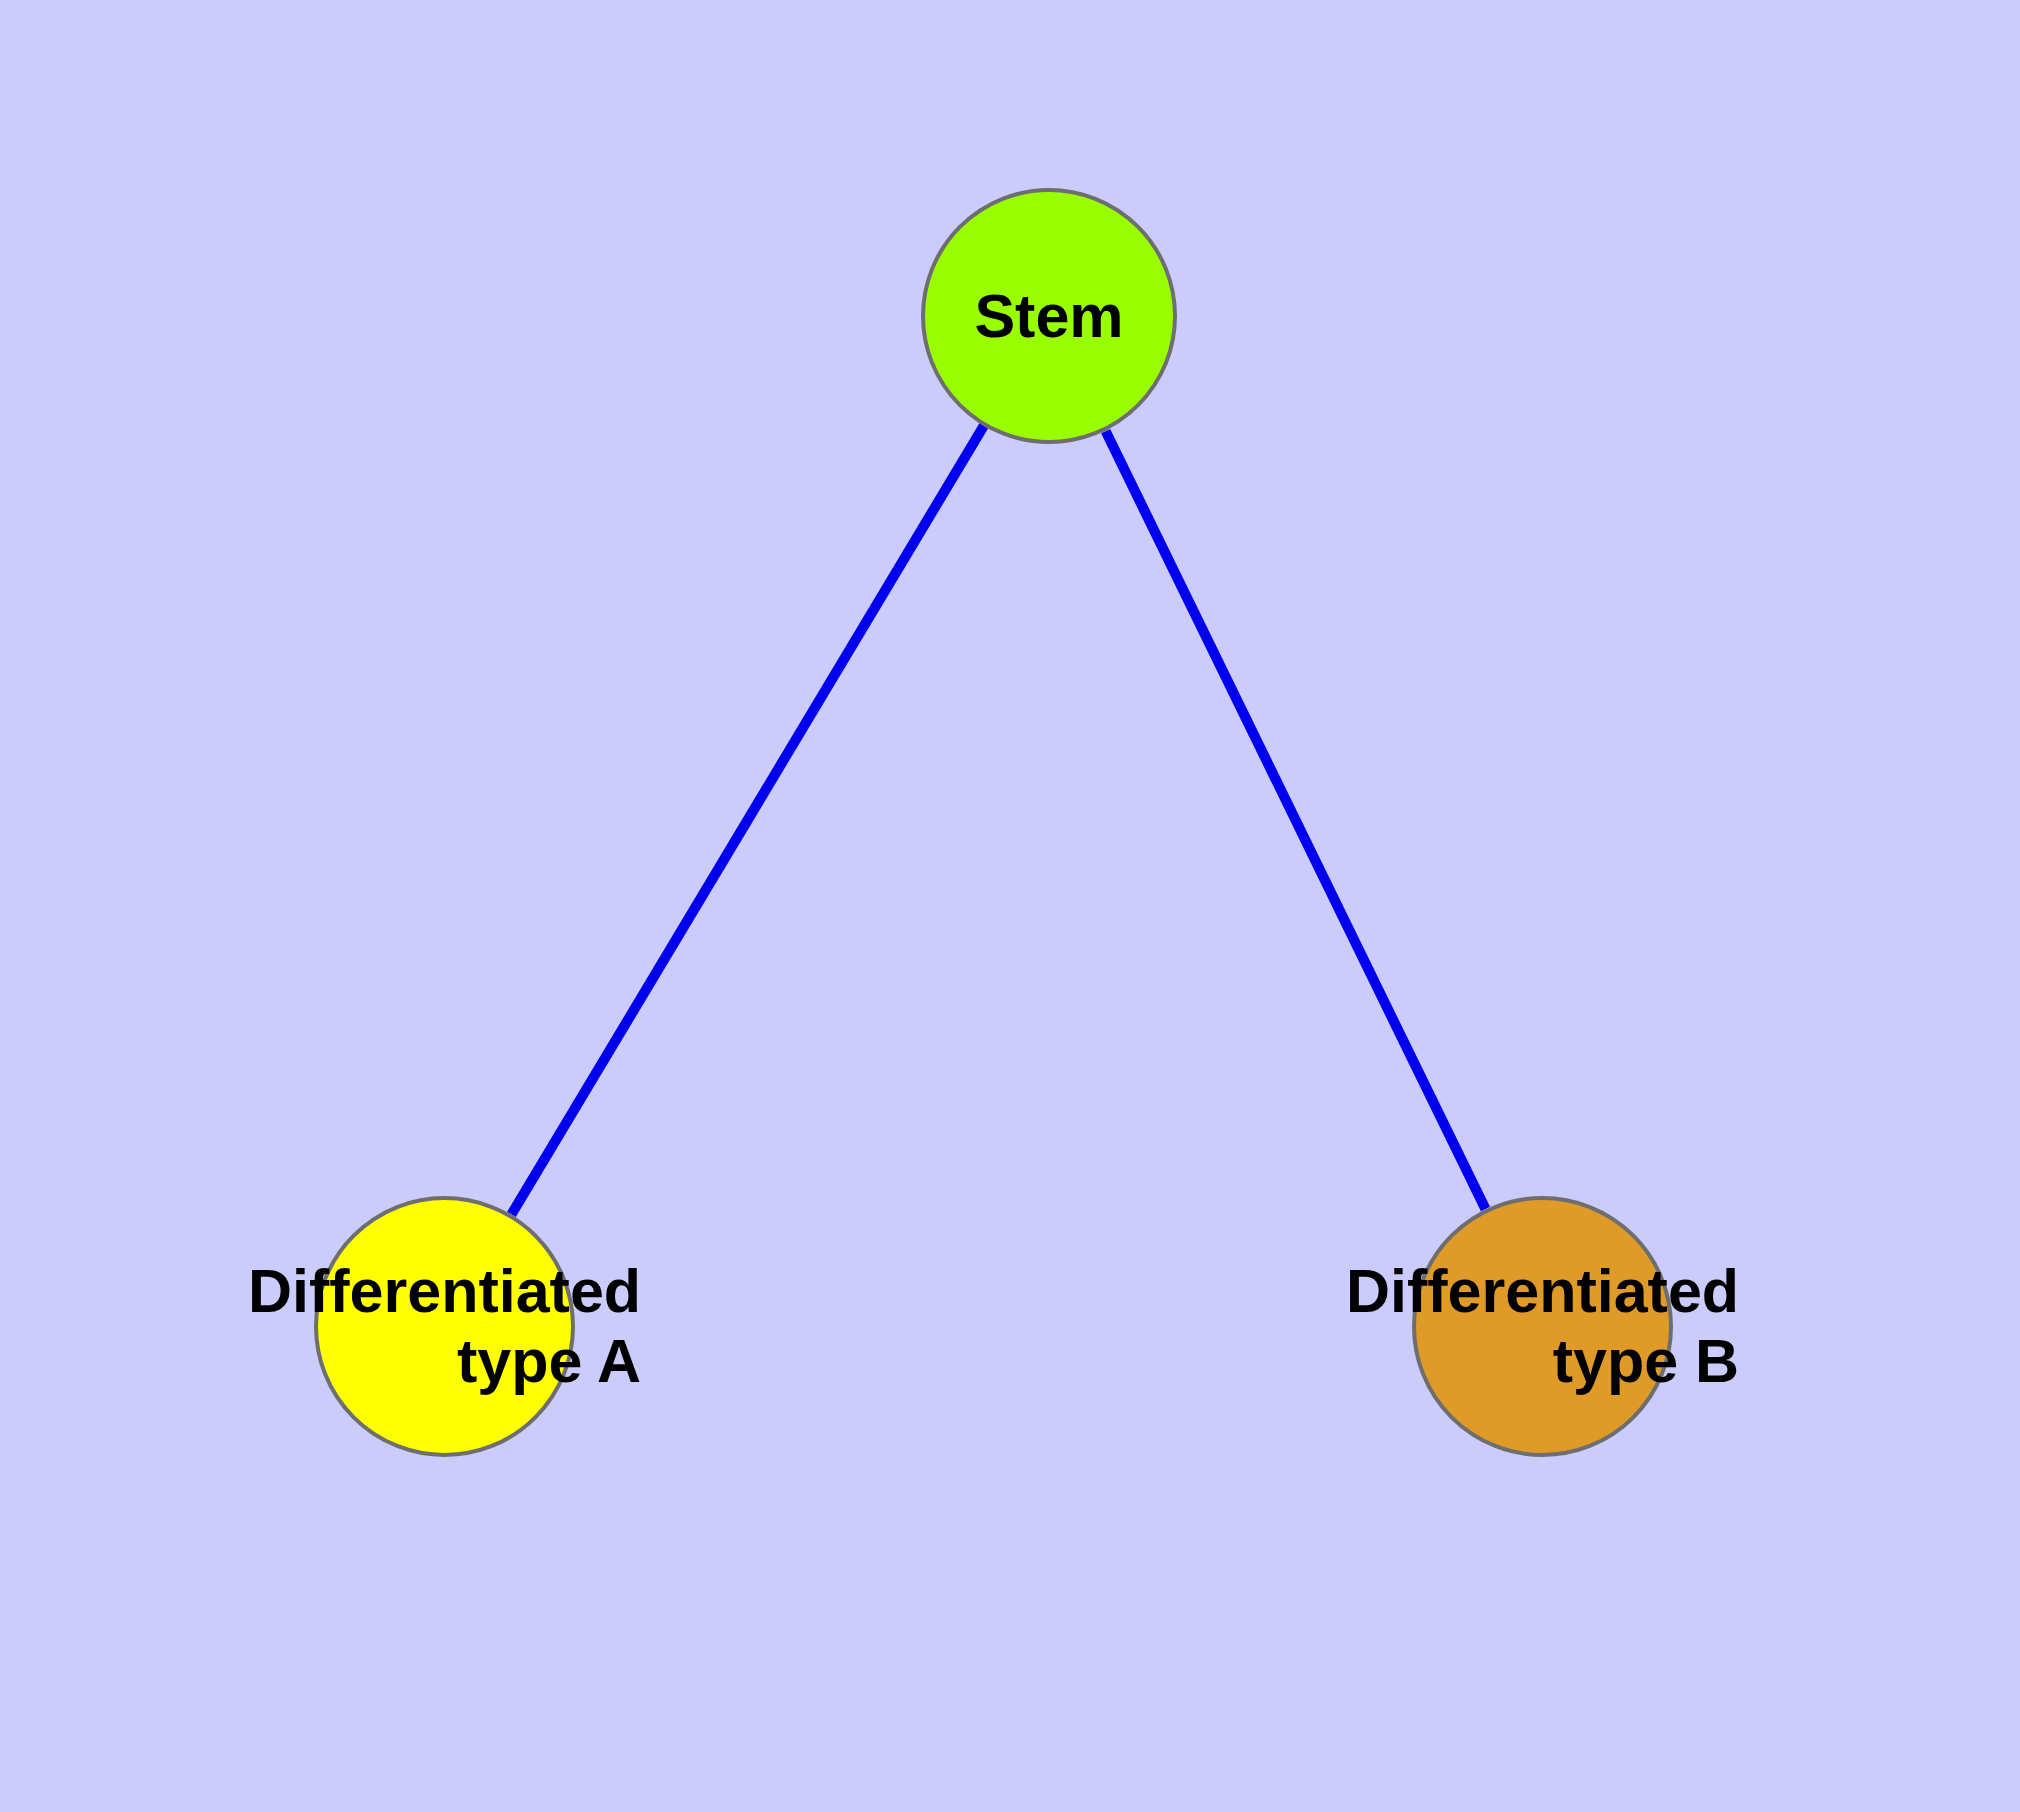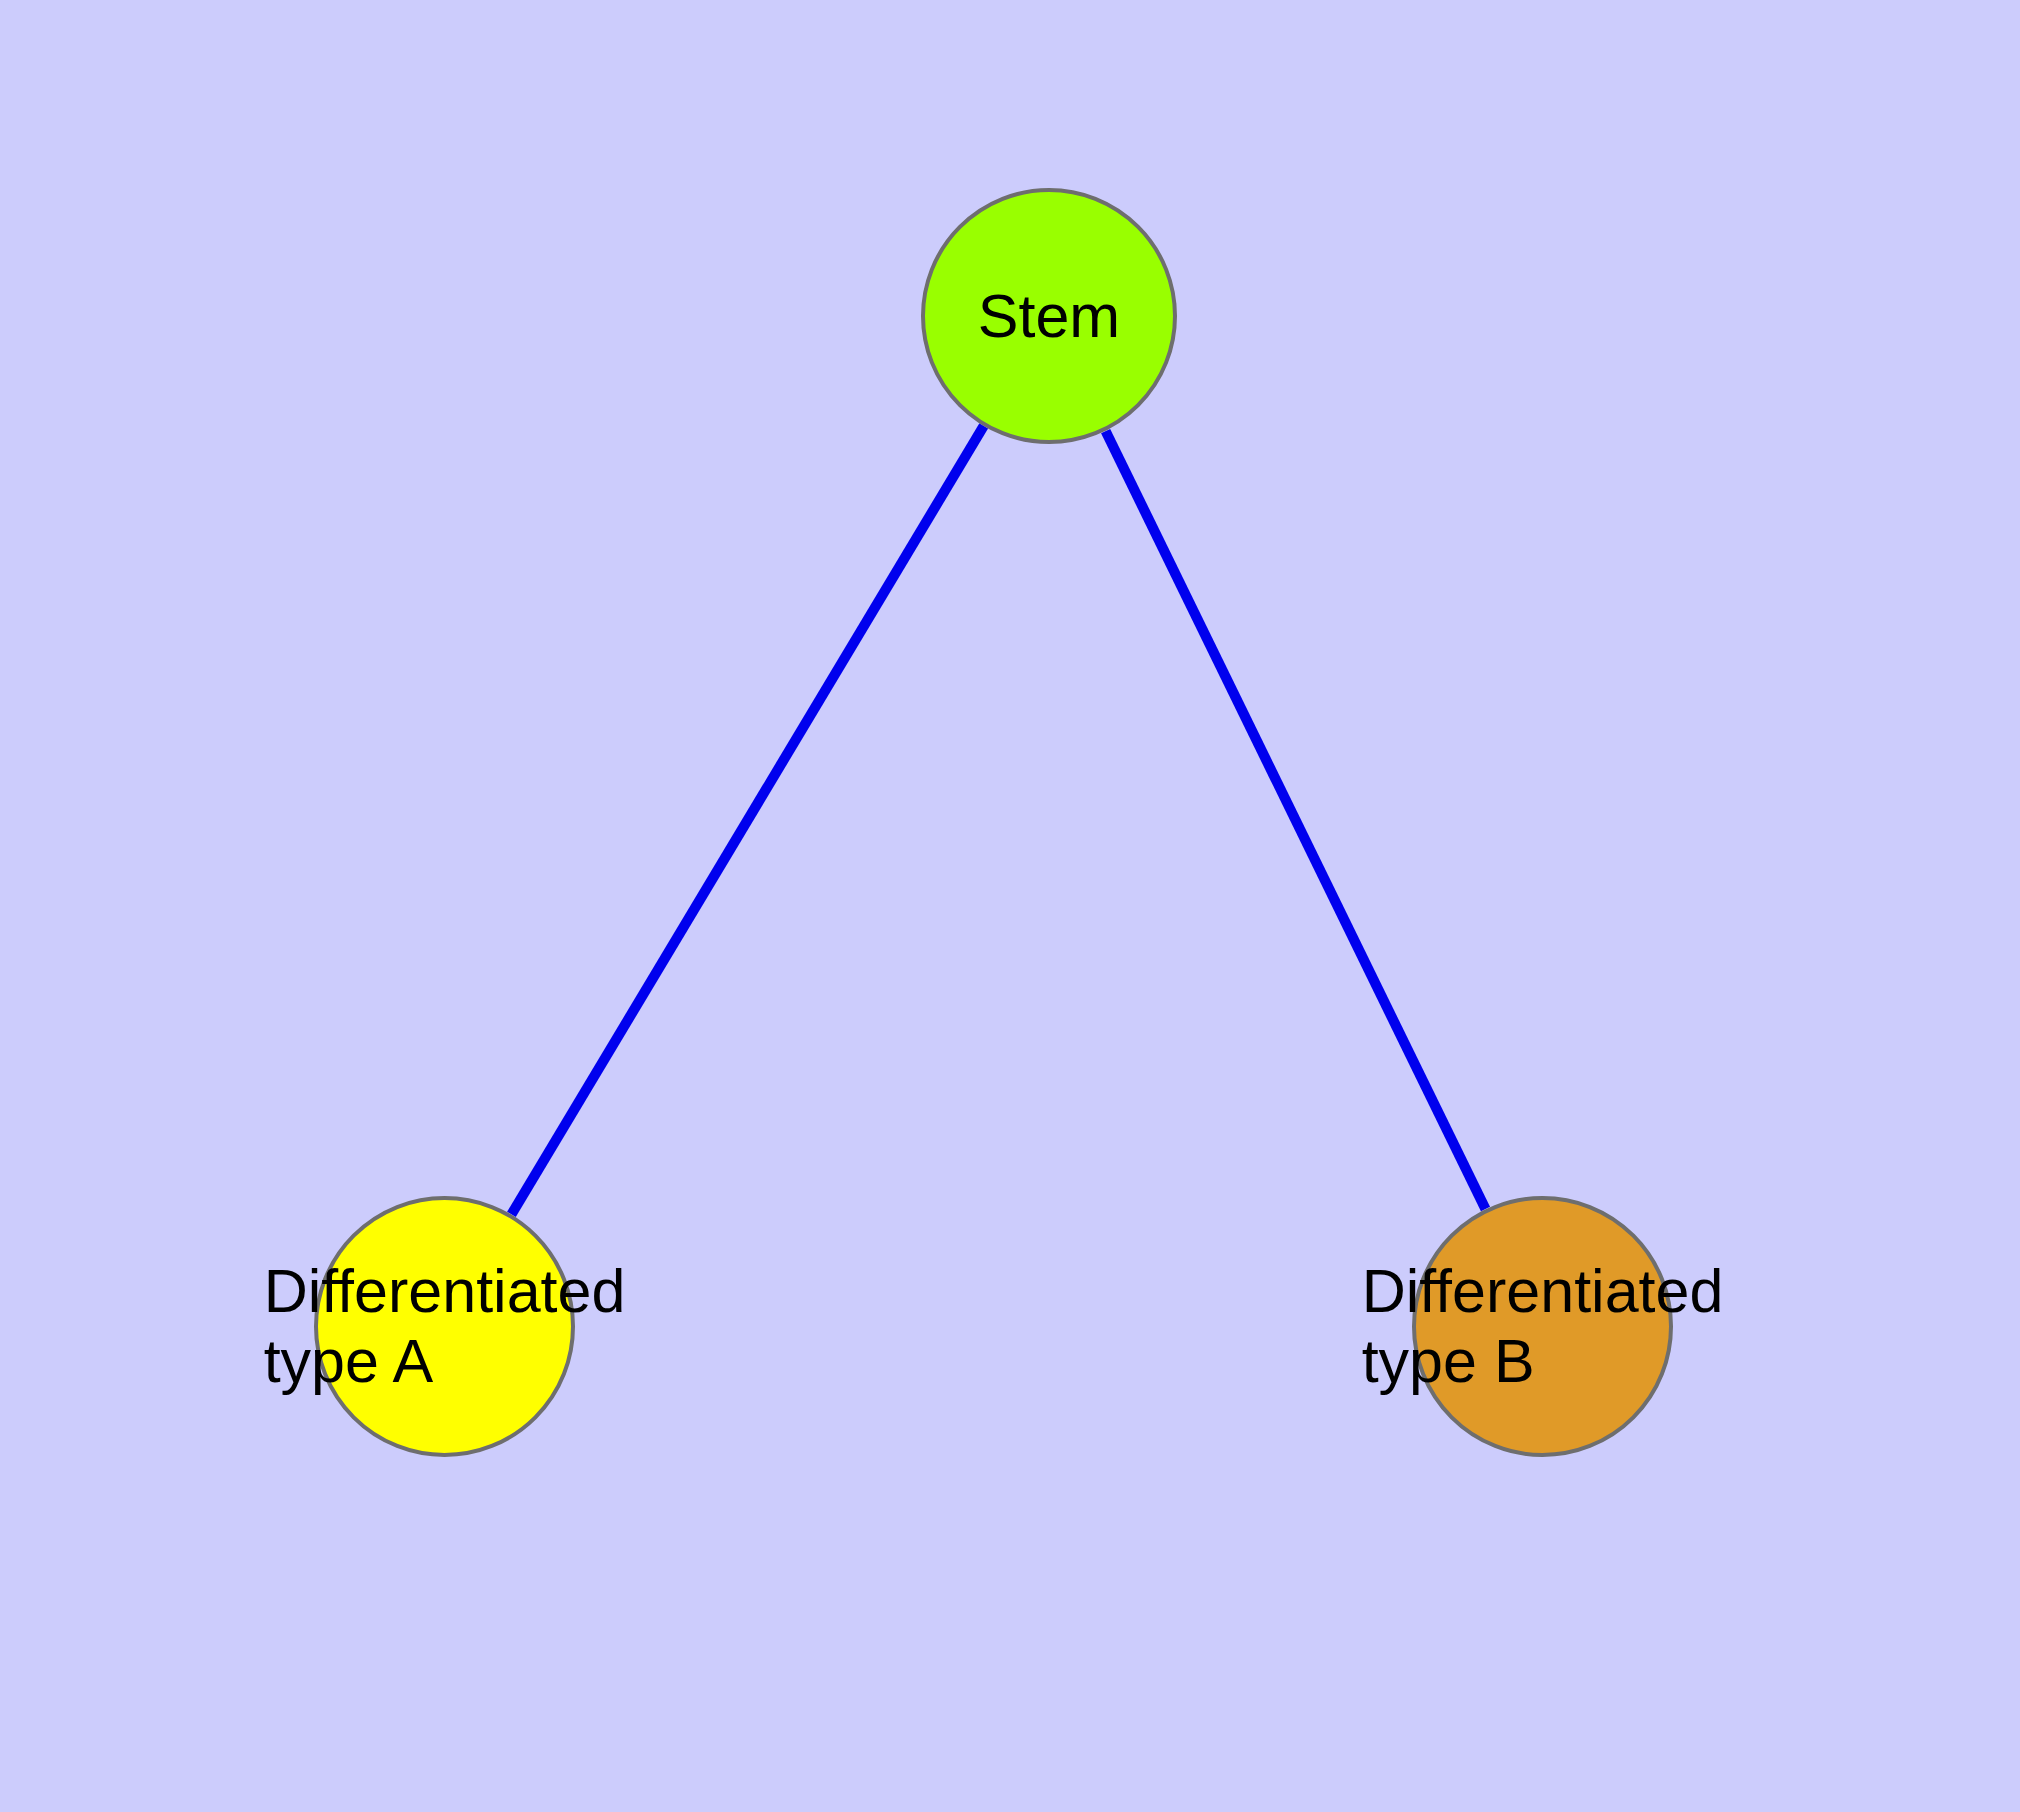--- a/index.html
+++ b/index.html
@@ -36,23 +36,23 @@
     width: 2021px;
     height: 1812px;
   }
   .node {
     position: absolute;
     border-radius: 50%;
     box-sizing: border-box;
   }
   .node-label {
     position: absolute;
-    text-align: left;
+    text-align: right;
     color: #000000;
-    font-weight: normal;
+    font-weight: bold;
     white-space: pre;
     pointer-events: none;
     line-height: 1.16;
     left: 50%;
     top: 50%;
     transform: translate(-50%, -50%);
   }
   .node-wrap {
     position: absolute;
   }

